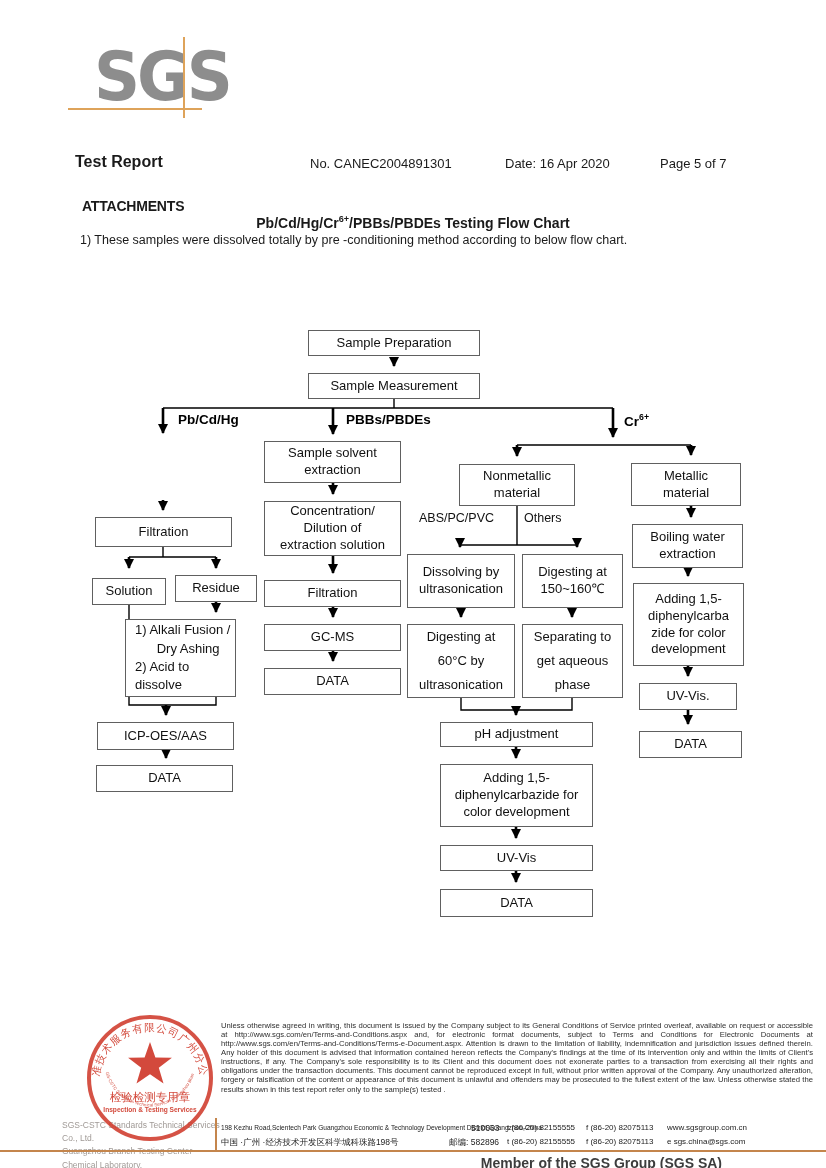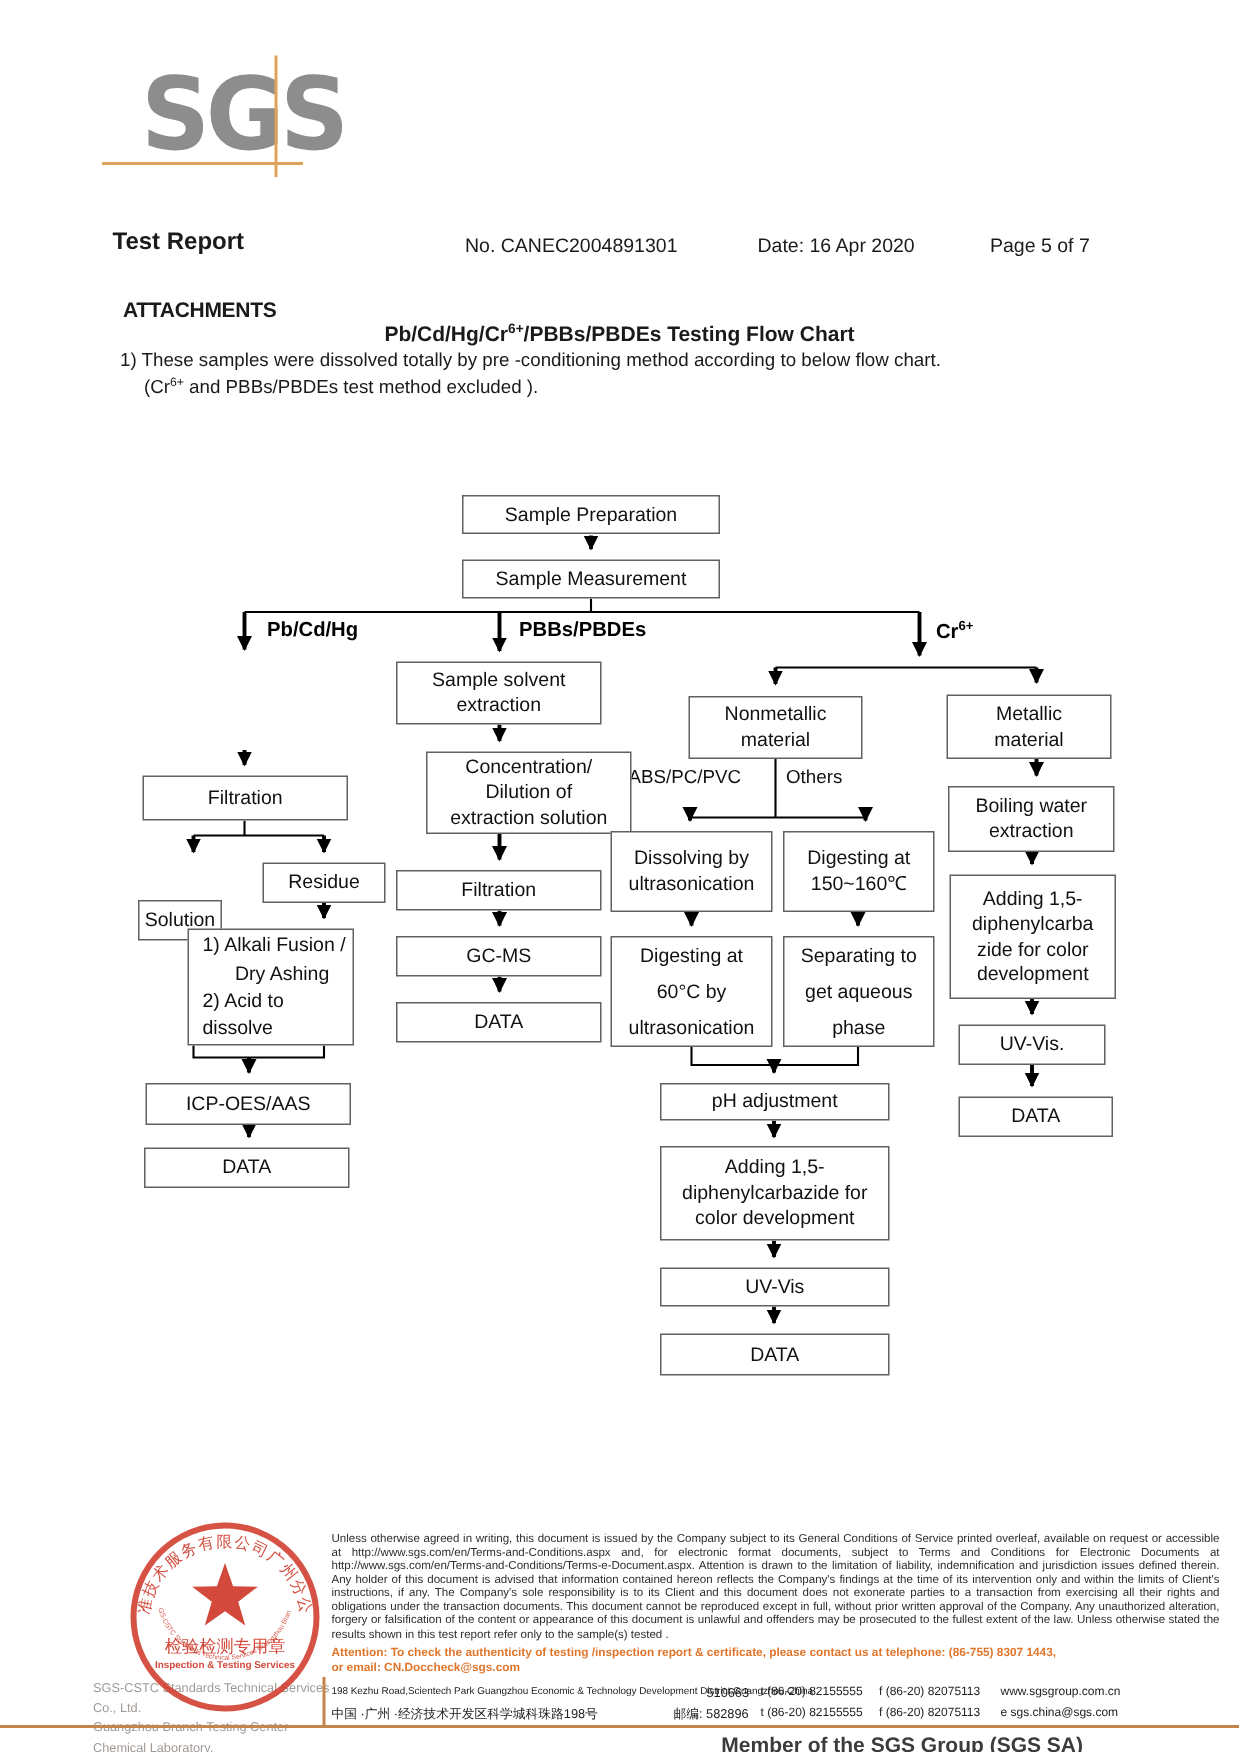--- a/index.html
+++ b/index.html
@@ -58,21 +58,20 @@
   <div class="logo-hline"></div>
   <div class="logo-vline"></div>
   <div class="report-title">Test Report</div>
   <div class="hdr-item" style="left:310px;">No. CANEC2004891301</div>
   <div class="hdr-item" style="left:505px;">Date: 16 Apr 2020</div>
   <div class="hdr-item" style="left:660px;">Page 5 of 7</div>
 
   <div class="attachments">ATTACHMENTS</div>
   <div class="chart-title"><span>Pb/Cd/Hg/Cr</span><sup>6+</sup><span>/PBBs/PBDEs Testing Flow Chart</span></div>
   <div class="note1">1) These samples were dissolved totally by pre -conditioning method according to below flow chart.</div>
-  <div class="note2"><span>(Cr</span><sup>6+</sup><span> and PBBs/PBDEs  test method excluded ).</span></div>
 
   <svg class="chart-svg">
     <defs>
       <marker id="ah" markerUnits="userSpaceOnUse" markerWidth="12" markerHeight="12" refX="9" refY="5" orient="auto">
         <path d="M0,0 L10,5 L0,10 Z" fill="#000"></path>
       </marker>
     </defs>
     <g stroke="#000" fill="none">
 
       <line x1="394" y1="357" x2="394" y2="366" stroke-width="2.6" marker-end="url(#ah)"></line>
@@ -123,32 +122,32 @@
   <div class="blabel" style="left:178px;top:412px;">Pb/Cd/Hg</div>
   <div class="blabel" style="left:346px;top:412px;">PBBs/PBDEs</div>
   <div class="blabel" style="left:624px;top:412px;"><span>Cr</span><sup>6+</sup></div>
   <div class="slabel" style="left:419px;top:511px;">ABS/PC/PVC</div>
   <div class="slabel" style="left:524px;top:511px;">Others</div>
 
   <div class="box" style="left:308px;top:373px;width:172px;height:26px;">Sample Measurement</div>
   <div class="box" style="left:308px;top:330px;width:172px;height:26px;">Sample Preparation</div>
 
   <div class="box" style="left:95px;top:517px;width:137px;height:30px;">Filtration</div>
-  <div class="box" style="left:92px;top:600px;width:56px;height:27px;text-align:center;">Solution</div>
+  <div class="box" style="left:92px;top:578px;width:74px;height:27px;text-align:center;">Solution</div>
   <div class="box" style="left:175px;top:575px;width:82px;height:27px;">Residue</div>
   <div class="box leftalign" style="left:125px;top:619px;width:111px;height:78px;">1) Alkali Fusion /
       Dry Ashing
 2) Acid to
 dissolve</div>
   <div class="box" style="left:97px;top:722px;width:137px;height:28px;">ICP-OES/AAS</div>
   <div class="box" style="left:96px;top:765px;width:137px;height:27px;">DATA</div>
 
   <div class="box" style="left:264px;top:441px;width:137px;height:42px;">Sample solvent
 extraction</div>
-  <div class="box" style="left:264px;top:501px;width:137px;height:55px;margin-left:20px;">Concentration/
+  <div class="box" style="left:264px;top:501px;width:137px;height:55px;">Concentration/
 Dilution of
 extraction solution</div>
   <div class="box" style="left:264px;top:580px;width:137px;height:27px;">Filtration</div>
   <div class="box" style="left:264px;top:624px;width:137px;height:27px;">GC-MS</div>
   <div class="box" style="left:264px;top:668px;width:137px;height:27px;">DATA</div>
 
   <div class="box" style="left:459px;top:464px;width:116px;height:42px;">Nonmetallic
 material</div>
   <div class="box" style="left:631px;top:463px;width:110px;height:43px;">Metallic
 material</div>
@@ -194,24 +193,20 @@
       <textPath href="#arcTop" startOffset="50%" text-anchor="middle">标准技术服务有限公司广州分公司</textPath>
     </text>
     <text x="66" y="89" font-size="11.5" fill="#cf3a2b" text-anchor="middle" opacity="0.92">检验检测专用章</text>
     <text x="66" y="100" font-size="6.6" font-weight="bold" fill="#cf3a2b" text-anchor="middle" opacity="0.92">Inspection &amp; Testing Services</text>
     <text font-size="4.6" fill="#cf3a2b" opacity="0.85">
       <textPath href="#arcBot" startOffset="50%" text-anchor="middle">SGS-CSTC Standards Technical Services Guangzhou Branch</textPath>
     </text>
   </svg>
 
   <div class="legal">Unless otherwise agreed in writing, this document is issued by the Company subject to its General Conditions of Service printed overleaf, available on request or accessible at http://www.sgs.com/en/Terms-and-Conditions.aspx and, for electronic format documents, subject to Terms and Conditions for Electronic Documents at http://www.sgs.com/en/Terms-and-Conditions/Terms-e-Document.aspx. Attention is drawn to the limitation of liability, indemnification and jurisdiction issues defined therein. Any holder of this document is advised that information contained hereon reflects the Company's findings at the time of its intervention only and within the limits of Client's instructions, if any. The Company's sole responsibility is to its Client and this document does not exonerate parties to a transaction from exercising all their rights and obligations under the transaction documents. This document cannot be reproduced except in full, without prior written approval of the Company. Any unauthorized alteration, forgery or falsification of the content or appearance of this document is unlawful and offenders may be prosecuted to the fullest extent of the law. Unless otherwise stated the results shown in this test report refer only to the sample(s) tested .</div>
-  <div class="attention">
-    <div>Attention: To check the authenticity of testing /inspection report &amp; certificate, please contact us at telephone: (86-755) 8307 1443,</div>
-    <div>or email: CN.Doccheck@sgs.com</div>
-  </div>
 
   <div class="vdivider"></div>
 
   <div class="addr-row1">
     <span class="addr-seg" style="left:0;">198 Kezhu Road,Scientech Park Guangzhou Economic &amp; Technology Development District,Guangzhou,China</span>
     <span class="addr-seg" style="left:250px;font-size:8.5px;top:-1px;">510663</span>
     <span class="addr-seg" style="left:286px;font-size:8px;top:-1px;">t  (86-20) 82155555</span>
     <span class="addr-seg" style="left:365px;font-size:8px;top:-1px;">f  (86-20) 82075113</span>
     <span class="addr-seg" style="left:446px;font-size:8px;top:-1px;">www.sgsgroup.com.cn</span>
   </div>

